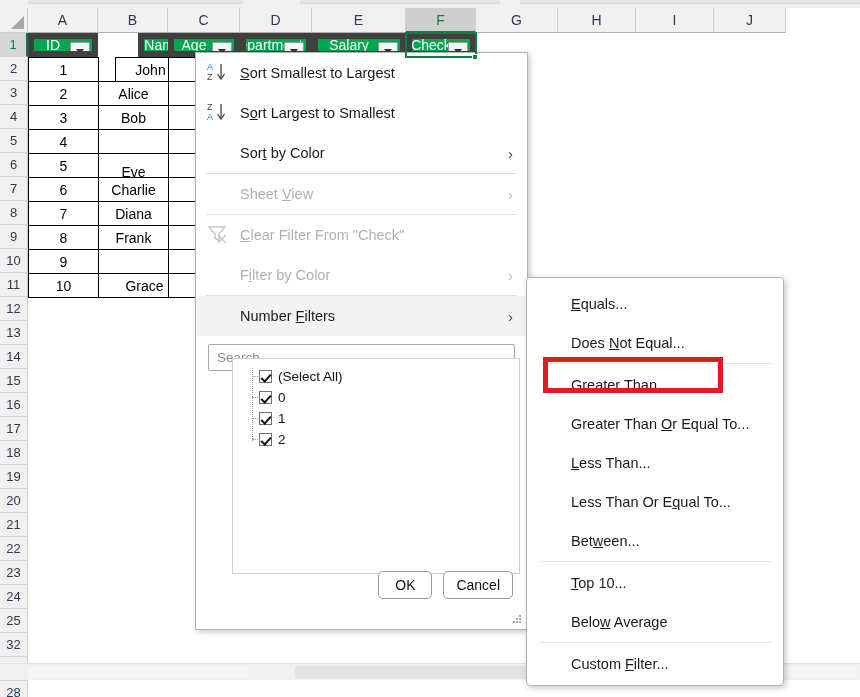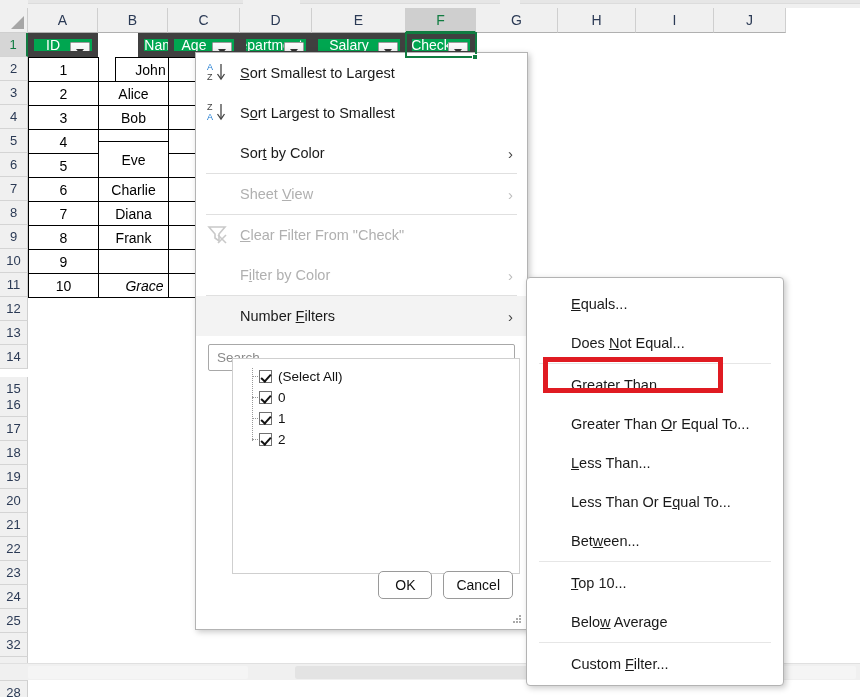--- a/index.html
+++ b/index.html
@@ -259,21 +259,21 @@
         </div>
         <div class="row-head" style="top: 264px;">
           <span>12</span>
         </div>
         <div class="row-head" style="top: 288px;">
           <span>13</span>
         </div>
         <div class="row-head" style="top: 312px;">
           <span>14</span>
         </div>
-        <div class="row-head" style="top: 344px;">
+        <div class="row-head" style="top: 336px;">
           <span>15</span>
         </div>
         <div class="row-head" style="top: 360px;">
           <span>16</span>
         </div>
         <div class="row-head" style="top: 384px;">
           <span>17</span>
         </div>
         <div class="row-head" style="top: 408px;">
           <span>18</span>
@@ -364,21 +364,21 @@
         <div class="cell bordered" style="left: 212px; top: 72px; width: 73px; height: 25px;"></div>
         <div class="cell bordered" style="left: 284px; top: 72px; width: 95px; height: 25px;"></div>
         <div class="cell bordered" style="left: 378px; top: 72px; width: 71px; height: 25px;"></div>
         <div class="cell bordered" style="left: 0px; top: 96px; width: 71px; height: 25px;">4</div>
         <div class="cell bordered" style="left: 70px; top: 96px; width: 71px; height: 25px;"></div>
         <div class="cell bordered" style="left: 140px; top: 96px; width: 73px; height: 25px;"></div>
         <div class="cell bordered" style="left: 212px; top: 96px; width: 73px; height: 25px;"></div>
         <div class="cell bordered" style="left: 284px; top: 96px; width: 95px; height: 25px;"></div>
         <div class="cell bordered" style="left: 378px; top: 96px; width: 71px; height: 25px;"></div>
         <div class="cell bordered" style="left: 0px; top: 120px; width: 71px; height: 25px;">5</div>
-        <div class="cell bordered" style="left: 70px; top: 108px; width: 71px; height: 38px;">Eve</div>
+        <div class="cell bordered" style="left: 70px; top: 120px; width: 71px; height: 38px;">Eve</div>
         <div class="cell bordered" style="left: 140px; top: 120px; width: 73px; height: 25px;"></div>
         <div class="cell bordered" style="left: 212px; top: 120px; width: 73px; height: 25px;"></div>
         <div class="cell bordered" style="left: 284px; top: 120px; width: 95px; height: 25px;"></div>
         <div class="cell bordered" style="left: 378px; top: 120px; width: 71px; height: 25px;"></div>
         <div class="cell bordered" style="left: 0px; top: 144px; width: 71px; height: 25px;">6</div>
         <div class="cell bordered" style="left: 70px; top: 144px; width: 71px; height: 25px;">Charlie</div>
         <div class="cell bordered" style="left: 140px; top: 144px; width: 73px; height: 25px;"></div>
         <div class="cell bordered" style="left: 212px; top: 144px; width: 73px; height: 25px;"></div>
         <div class="cell bordered" style="left: 284px; top: 144px; width: 95px; height: 25px;"></div>
         <div class="cell bordered" style="left: 378px; top: 144px; width: 71px; height: 25px;"></div>
@@ -394,21 +394,21 @@
         <div class="cell bordered" style="left: 212px; top: 192px; width: 73px; height: 25px;"></div>
         <div class="cell bordered" style="left: 284px; top: 192px; width: 95px; height: 25px;"></div>
         <div class="cell bordered" style="left: 378px; top: 192px; width: 71px; height: 25px;"></div>
         <div class="cell bordered" style="left: 0px; top: 216px; width: 71px; height: 25px;">9</div>
         <div class="cell bordered" style="left: 70px; top: 216px; width: 71px; height: 25px;"></div>
         <div class="cell bordered" style="left: 140px; top: 216px; width: 73px; height: 25px;"></div>
         <div class="cell bordered" style="left: 212px; top: 216px; width: 73px; height: 25px;"></div>
         <div class="cell bordered" style="left: 284px; top: 216px; width: 95px; height: 25px;"></div>
         <div class="cell bordered" style="left: 378px; top: 216px; width: 71px; height: 25px;"></div>
         <div class="cell bordered" style="left: 0px; top: 240px; width: 71px; height: 25px;">10</div>
-        <div class="cell bordered" style="left: 70px; top: 240px; width: 93px; height: 25px; font-style: italic;">Grace</div>
+        <div class="cell bordered" style="left: 70px; top: 240px; width: 93px; height: 25px;">Grace</div>
         <div class="cell bordered" style="left: 140px; top: 240px; width: 73px; height: 25px;"></div>
         <div class="cell bordered" style="left: 212px; top: 240px; width: 73px; height: 25px;"></div>
         <div class="cell bordered" style="left: 284px; top: 240px; width: 95px; height: 25px;"></div>
         <div class="cell bordered" style="left: 378px; top: 240px; width: 71px; height: 25px;"></div>
       </div>
 
     <div class="hscroll">
       <div class="left-pad"></div>
       <div class="track"></div>
       <div class="thumb"></div>

